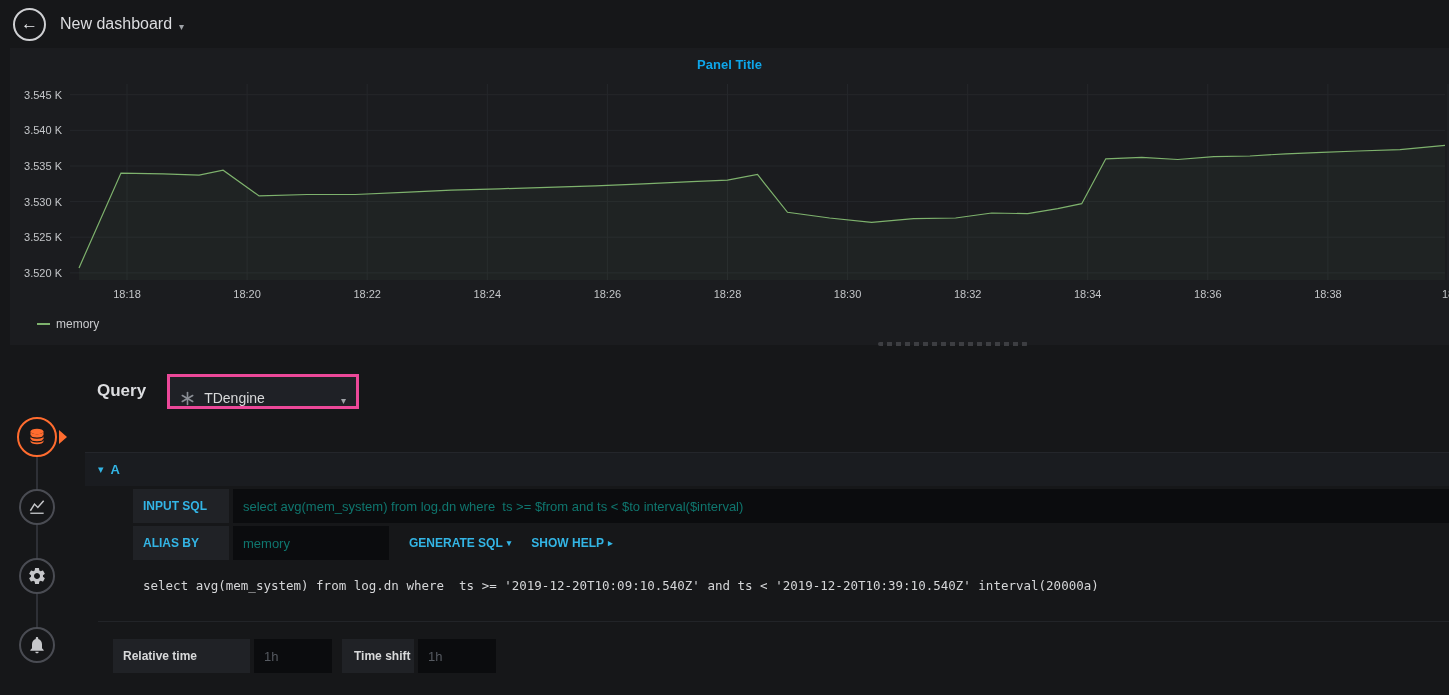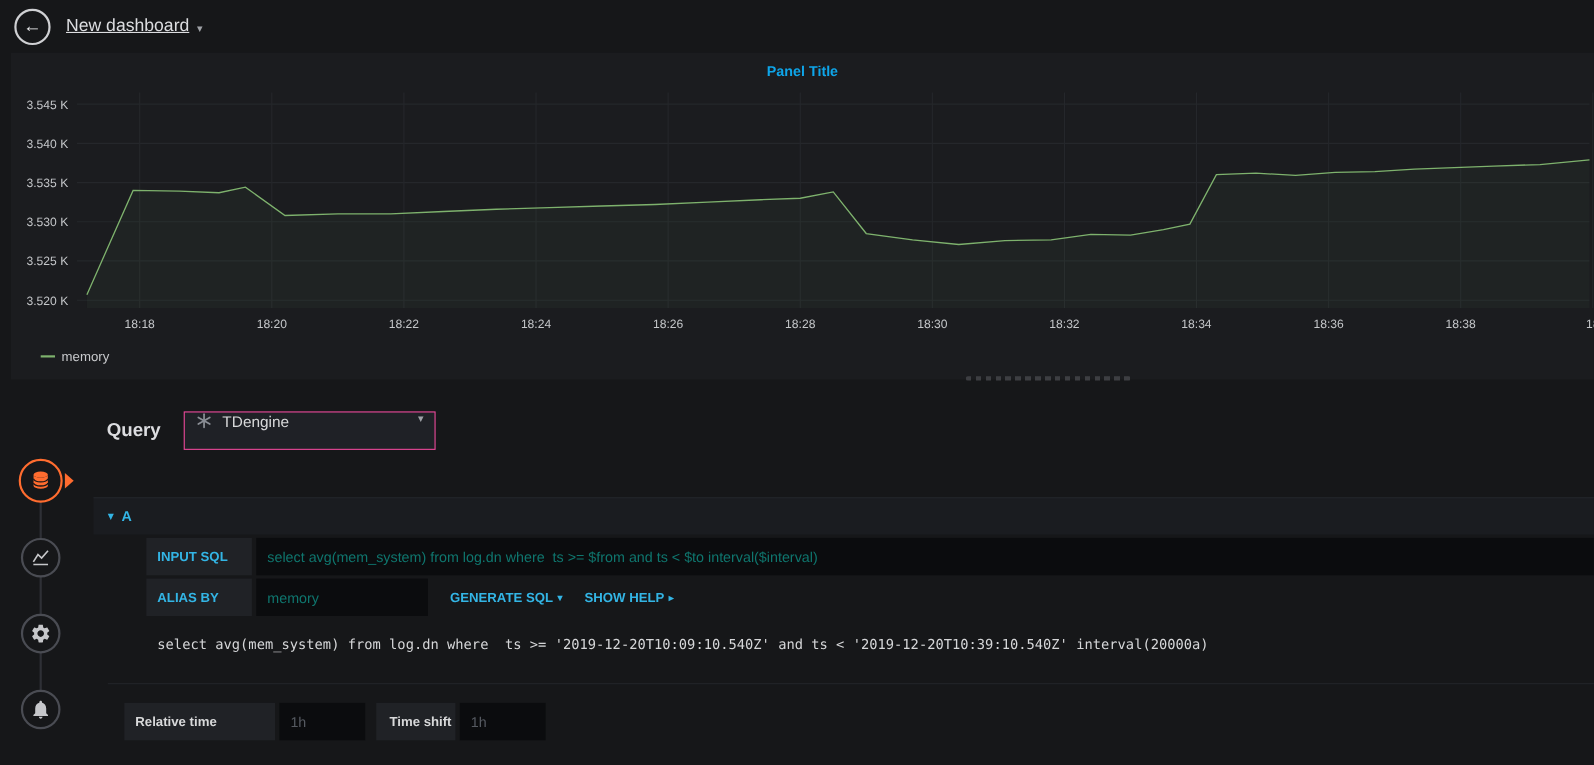--- a/index.html
+++ b/index.html
@@ -9,21 +9,21 @@
     background:#161719; color:#d8d9da;
     font-family:"Liberation Sans", sans-serif;
   }
   
   .topbar { height:48px; display:flex; align-items:center; padding-left:13px; }
   .back-btn {
     width:33px; height:33px; border-radius:50%; border:2px solid #cfd0d3;
     background:transparent; color:#e9eaec; font-size:17px; line-height:1;
     display:flex; align-items:center; justify-content:center; cursor:pointer; padding:0 0 2px 0;
   }
-  .dash-title { font-size:16px; font-weight:500; color:#dcdde0; margin-left:14px; cursor:pointer;text-decoration:underline; }
+  .dash-title { font-size:16px; font-weight:500; color:#dcdde0; margin-left:14px; cursor:pointer; }
   .caret { font-size:10px; color:#9fa2a7; }
   .topbar .caret { margin-left:7px; margin-top:4px; cursor:pointer; }
 
   
   .panel { margin-left:10px; height:297px; background:#1b1c1f; padding-top:9px; }
   .panel-title { text-align:center; font-size:13px; font-weight:700; color:#0ea5e9; height:19px; cursor:pointer; }
   .chart-wrap { height:238px; position:relative; overflow:hidden; }
   #chart-svg { position:absolute; left:0; top:0; }
   #chart-svg text { fill:#c4c6c9; font-size:11px; font-family:"Liberation Sans",sans-serif; }
   .legend { display:flex; align-items:center; padding-left:27px; height:20px; font-size:12px; color:#c9cacd; }
@@ -42,22 +42,22 @@
   .tab-arrow {
     position:absolute; left:59px; top:430px; width:0; height:0;
     border-top:7px solid transparent; border-bottom:7px solid transparent; border-left:8px solid #ff6c2f;
   }
 
   
   .editor { position:absolute; left:85px; top:372px; right:0; }
   .q-header { display:flex; align-items:center; height:38px; }
   .query-title { font-size:17px; font-weight:700; margin:0 0 0 12px; color:#dcdde0; }
   .datasource {
-    margin-left:21px; width:229px; height:35px; background:#1f2126; border:1px solid #ec4899;
-    display:flex; align-items:flex-start; padding:0 10px; cursor:pointer;
+    margin-left:21px; width:192px; height:35px; background:#1f2126; border:3px solid #ec4899;
+    display:flex; align-items:flex-end; padding:0 10px; cursor:pointer;
   }
   .datasource .ds-name { font-size:14px; margin-left:9px; flex:1; color:#d8d9da; }
   .row-a {
     margin-top:42px; height:34px; display:flex; align-items:center; padding-left:13px;
     background:#1a1c20; border-top:1px solid #24262b; cursor:pointer;
   }
   .caret-blue { color:#33b5e5; font-size:11px; }
   .refid { color:#33b5e5; font-weight:700; font-size:13px; margin-left:7px; }
   .sql-rows { margin-left:48px; margin-top:3px; }
   .form-row { display:flex; align-items:stretch; height:34px; margin-bottom:3px; }

